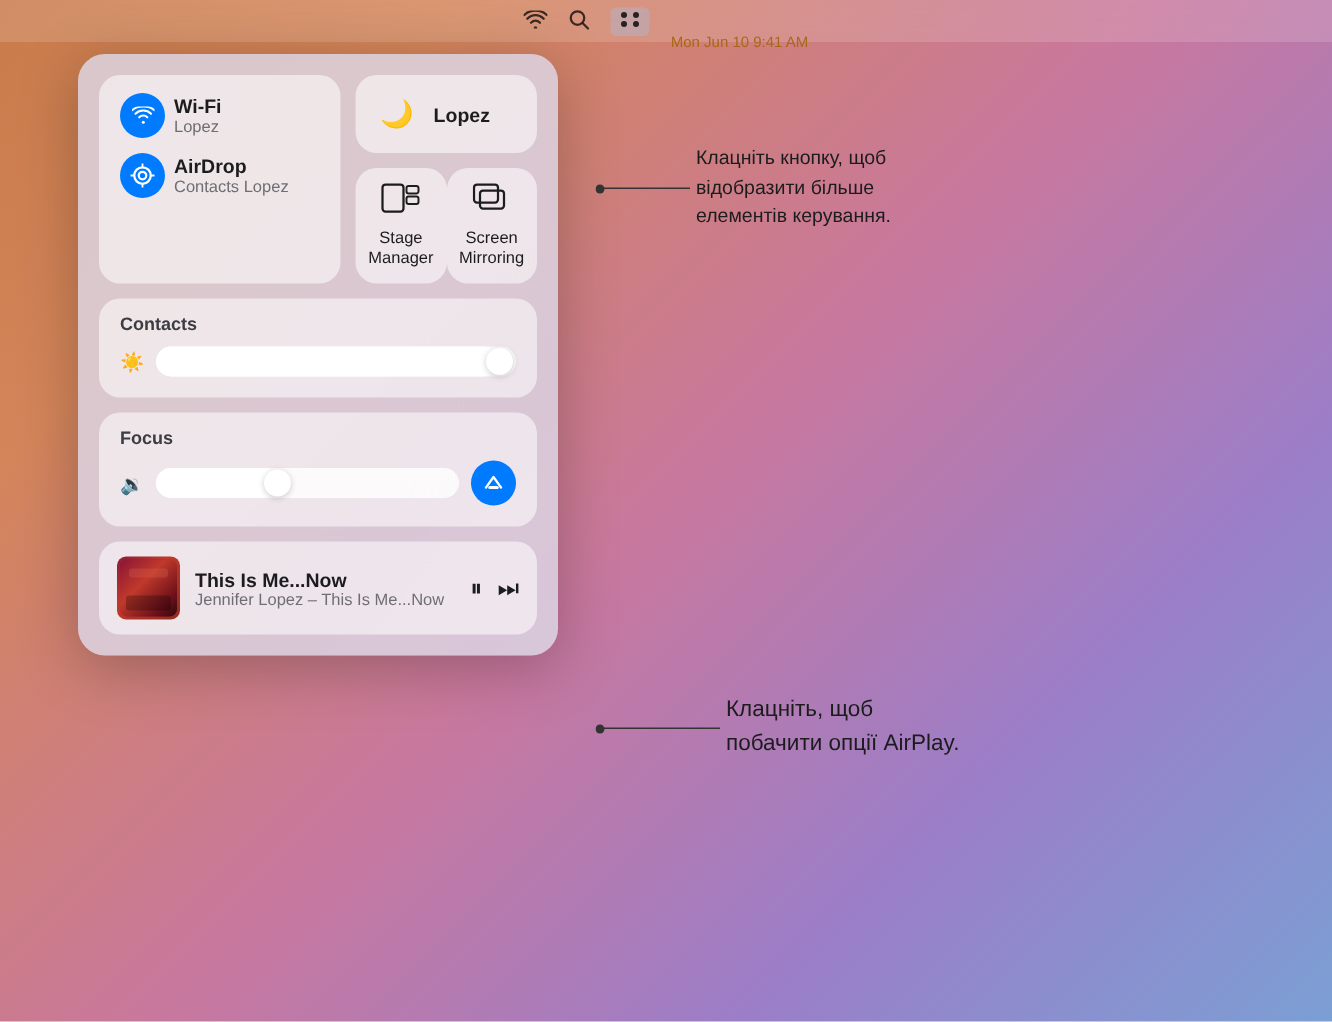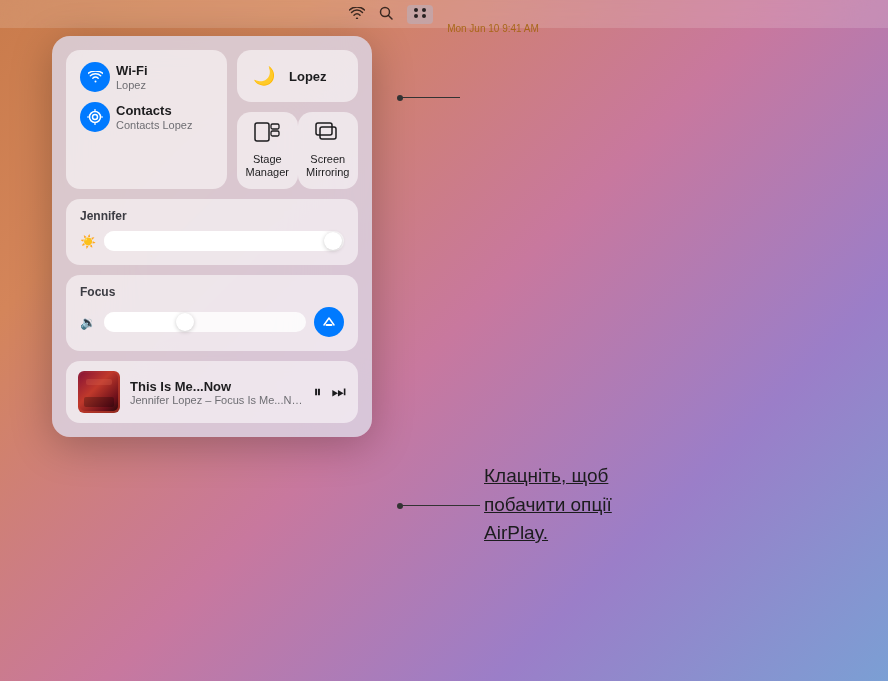--- a/index.html
+++ b/index.html
@@ -395,21 +395,21 @@
 
       <div class="connectivity-item">
         <div class="connectivity-icon airdrop">
           <svg width="16" height="16" viewBox="0 0 16 16" fill="none">
             <circle cx="8" cy="8" r="5.5" stroke="white" stroke-width="1.5"></circle>
             <circle cx="8" cy="8" r="2.5" stroke="white" stroke-width="1.5"></circle>
             <path d="M8 2.5V0M8 13.5V16M2.5 8H0M13.5 8H16" stroke="white" stroke-width="1.2" stroke-linecap="round"></path>
           </svg>
         </div>
         <div class="connectivity-text">
-          <span class="connectivity-label">Contacts</span>
+          <span class="connectivity-label">AirDrop</span>
           <span class="connectivity-sublabel">Contacts Lopez</span>
         </div>
       </div>
     </div>
 
     <div class="right-column">
 
       <div class="focus-block">
         <div class="focus-icon">🌙</div>
         <span class="focus-label">Lopez</span>
@@ -433,21 +433,21 @@
               <rect x="5" y="5" width="16" height="12" rx="2" stroke="#1c1c1e" stroke-width="1.5"></rect>
             </svg>
           </div>
           <span class="mirror-label">Screen<br>Mirroring</span>
         </div>
       </div>
     </div>
   </div>
 
   <div class="display-section">
-    <div class="section-title">Jennifer</div>
+    <div class="section-title">Contacts</div>
     <div class="slider-row">
       <span class="slider-icon">☀️</span>
       <div class="slider-track">
         <div class="slider-fill"></div>
         <div class="slider-thumb"></div>
       </div>
     </div>
   </div>
 
   <div class="sound-section">
@@ -470,33 +470,34 @@
   <div class="now-playing">
     <div class="album-art">
       <div class="album-art-inner">
         <div style="position:absolute;top:0;left:0;right:0;bottom:0;background:linear-gradient(135deg,#8b1535 0%,#c0392b 40%,#6B0F1A 80%,#2d0a0a 100%);border-radius:5px;"></div>
         <div style="position:absolute;bottom:4px;left:4px;right:4px;height:10px;background:rgba(0,0,0,0.25);border-radius:2px;"></div>
         <div style="position:absolute;top:6px;left:6px;right:6px;height:6px;background:rgba(220,100,80,0.3);border-radius:2px;"></div>
       </div>
     </div>
     <div class="track-info">
       <div class="track-name">This Is Me...Now</div>
-      <div class="track-artist">Jennifer Lopez – Focus Is Me...Now</div>
+      <div class="track-artist">Jennifer Lopez – This Is Me...Now</div>
     </div>
     <div class="playback-controls">
       <span class="play-pause-btn">⏸</span>
       <span class="next-btn">⏭</span>
     </div>
   </div>
 </div>
 
 <div style="position:absolute; top:95px; left:400px; display:flex; align-items:flex-start; gap:0;">
   <div style="width:60px; border-top:1px solid #333; align-self:center; margin-top:2px; position:relative;">
     <div style="width:6px;height:6px;background:#333;border-radius:50%;position:absolute;left:-3px;top:-3px;"></div>
   </div>
+  <div style="font-size:13px; color:#1c1c1e; line-height:1.5; max-width:165px; padding-left:4px;">Клацніть кнопку, щоб відобразити більше елементів керування.</div>
 </div>
 
 <div style="position:absolute; top:462px; left:400px; display:flex; align-items:flex-start; gap:0;">
   <div style="width:80px; border-top:1px solid #333; align-self:center; margin-top:2px; position:relative;">
     <div style="width:6px;height:6px;background:#333;border-radius:50%;position:absolute;left:-3px;top:-3px;"></div>
   </div>
-  <div style="font-size:19px; color:#1c1c1e; line-height:1.5; max-width:165px; padding-left:4px;text-decoration:underline;">Клацніть, щоб побачити опції AirPlay.</div>
+  <div style="font-size:15px; color:#1c1c1e; line-height:1.5; max-width:165px; padding-left:4px;">Клацніть, щоб побачити опції AirPlay.</div>
 </div>
 
 </body></html>

